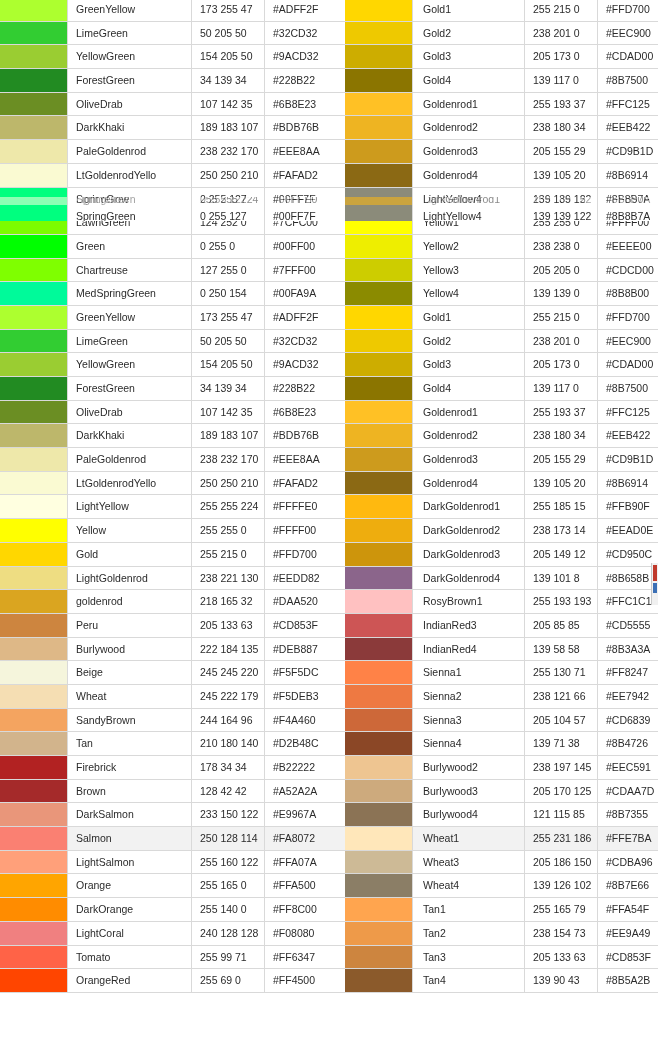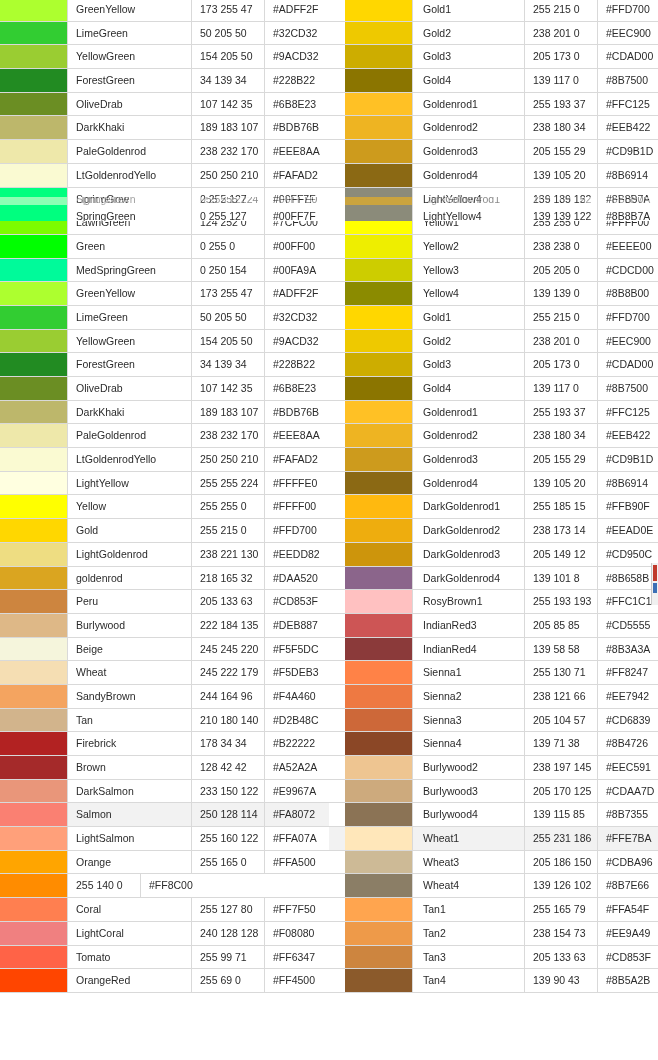--- a/index.html
+++ b/index.html
@@ -228,20 +228,34 @@
           </div>
           <div class="c-rgb">
             <div class="cell">0 255 0</div>
           </div>
           <div class="c-hex">
             <div class="cell">#00FF00</div>
           </div>
         </div>
         <div class="row">
           <div class="c-swatch">
+            <div class="sw" style="background: rgb(127, 255, 0);"></div>
+          </div>
+          <div class="c-name">
+            <div class="cell">Chartreuse</div>
+          </div>
+          <div class="c-rgb">
+            <div class="cell">127 255 0</div>
+          </div>
+          <div class="c-hex">
+            <div class="cell">#7FFF00</div>
+          </div>
+        </div>
+        <div class="row">
+          <div class="c-swatch">
             <div class="sw" style="background: rgb(0, 250, 154);"></div>
           </div>
           <div class="c-name">
             <div class="cell">MedSpringGreen</div>
           </div>
           <div class="c-rgb">
             <div class="cell">0 250 154</div>
           </div>
           <div class="c-hex">
             <div class="cell">#00FA9A</div>
@@ -594,39 +608,28 @@
             <div class="cell">255 165 0</div>
           </div>
           <div class="c-hex">
             <div class="cell">#FFA500</div>
           </div>
         </div>
         <div class="row">
           <div class="c-swatch">
             <div class="sw" style="background: rgb(255, 140, 0);"></div>
           </div>
+          <div class="c-name">
+            <div class="cell">DarkOrange</div>
+          </div>
           <div class="c-rgb">
             <div class="cell">255 140 0</div>
           </div>
           <div class="c-hex">
             <div class="cell">#FF8C00</div>
-          </div>
-        </div>
-        <div class="row">
-          <div class="c-swatch">
-            <div class="sw" style="background: rgb(255, 127, 80);"></div>
-          </div>
-          <div class="c-name">
-            <div class="cell">Coral</div>
-          </div>
-          <div class="c-rgb">
-            <div class="cell">255 127 80</div>
-          </div>
-          <div class="c-hex">
-            <div class="cell">#FF7F50</div>
           </div>
         </div>
         <div class="row">
           <div class="c-swatch">
             <div class="sw" style="background: rgb(240, 128, 128);"></div>
           </div>
           <div class="c-name">
             <div class="cell">LightCoral</div>
           </div>
           <div class="c-rgb">
@@ -1180,21 +1183,21 @@
           </div>
         </div>
         <div class="row">
           <div class="c-swatch">
             <div class="sw" style="background: rgb(139, 115, 85);"></div>
           </div>
           <div class="c-name">
             <div class="cell">Burlywood4</div>
           </div>
           <div class="c-rgb">
-            <div class="cell">139 115 85</div>
+            <div class="cell">121 115 85</div>
           </div>
           <div class="c-hex">
             <div class="cell">#8B7355</div>
           </div>
         </div>
         <div class="row hl">
           <div class="c-swatch">
             <div class="sw" style="background: rgb(255, 231, 186);"></div>
           </div>
           <div class="c-name">

